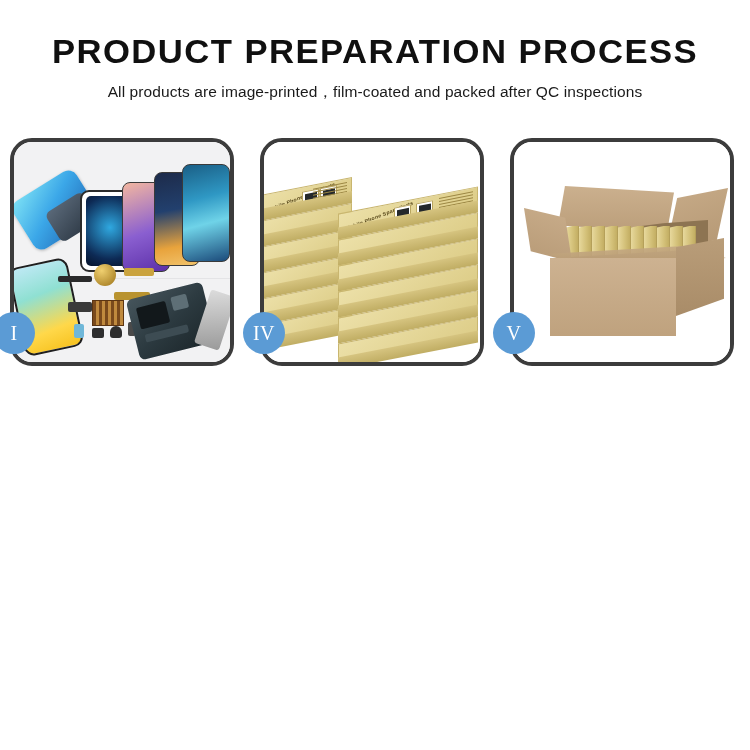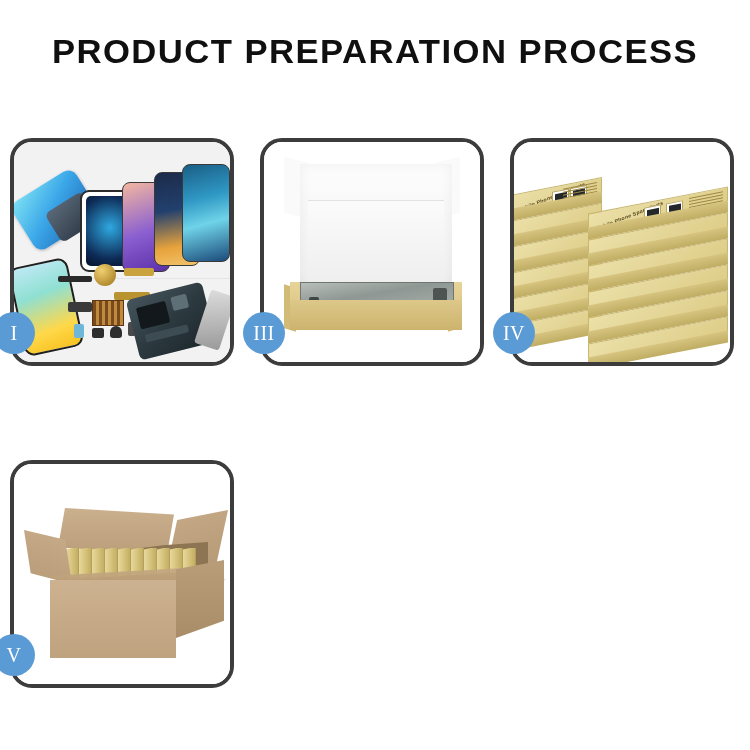--- a/index.html
+++ b/index.html
@@ -258,20 +258,21 @@
              background:#b99c78; opacity:.85; }
   .c6-wrap { position:absolute; left:20px; top:34px; width:186px; height:70px;
              background:linear-gradient(150deg,rgba(235,240,245,.55),rgba(255,255,255,.1));
              clip-path:polygon(44% 0,100% 26%,58% 96%,0 58%); }
 </style>
 </head>
 <body>
 
 <div class="header">
   <h1 class="page-title">PRODUCT PREPARATION PROCESS</h1>
+  <p class="page-subtitle">All products are image-printed，film-coated and packed after QC inspections</p>
 </div>
 
 <div class="grid">
 
   <div class="card">
     <div class="card-clip">
       <div class="scene1">
         <div class="s1-strip"></div>
         <div class="ph ph-a"></div>
         <div class="ph ph-a2"></div>
@@ -302,39 +303,20 @@
             <i style="left:8px;top:4px"></i>
             <i style="left:3px;top:11px"></i>
         </div>
         <div class="tool"></div>
       </div>
     </div>
     <div class="badge">I</div>
   </div>
 
 
-  <div class="card">
-    <div class="card-clip">
-      <div class="scene3">
-        <div class="foam-flapL"></div>
-        <div class="foam-flapR"></div>
-        <div class="foam-back"></div>
-        <div class="foam-sheet"></div>
-        <div class="box3-lipL"></div>
-        <div class="box3-lipR"></div>
-        <div class="box3-tray"></div>
-        <div class="screen3">
-            <em></em>
-            <u></u>
-          </div>
-        <div class="box3-front"></div>
-      </div>
-    </div>
-    <div class="badge">III</div>
-  </div>
 
   <div class="card">
     <div class="card-clip">
       <div class="scene4">
 
         <div class="stackL">
           <div class="kbox" style="top:0">
             <div class="top"></div>
             <div class="lid-label">
               <span class="lbl-text">Mobile Phone Spare Parts</span>

